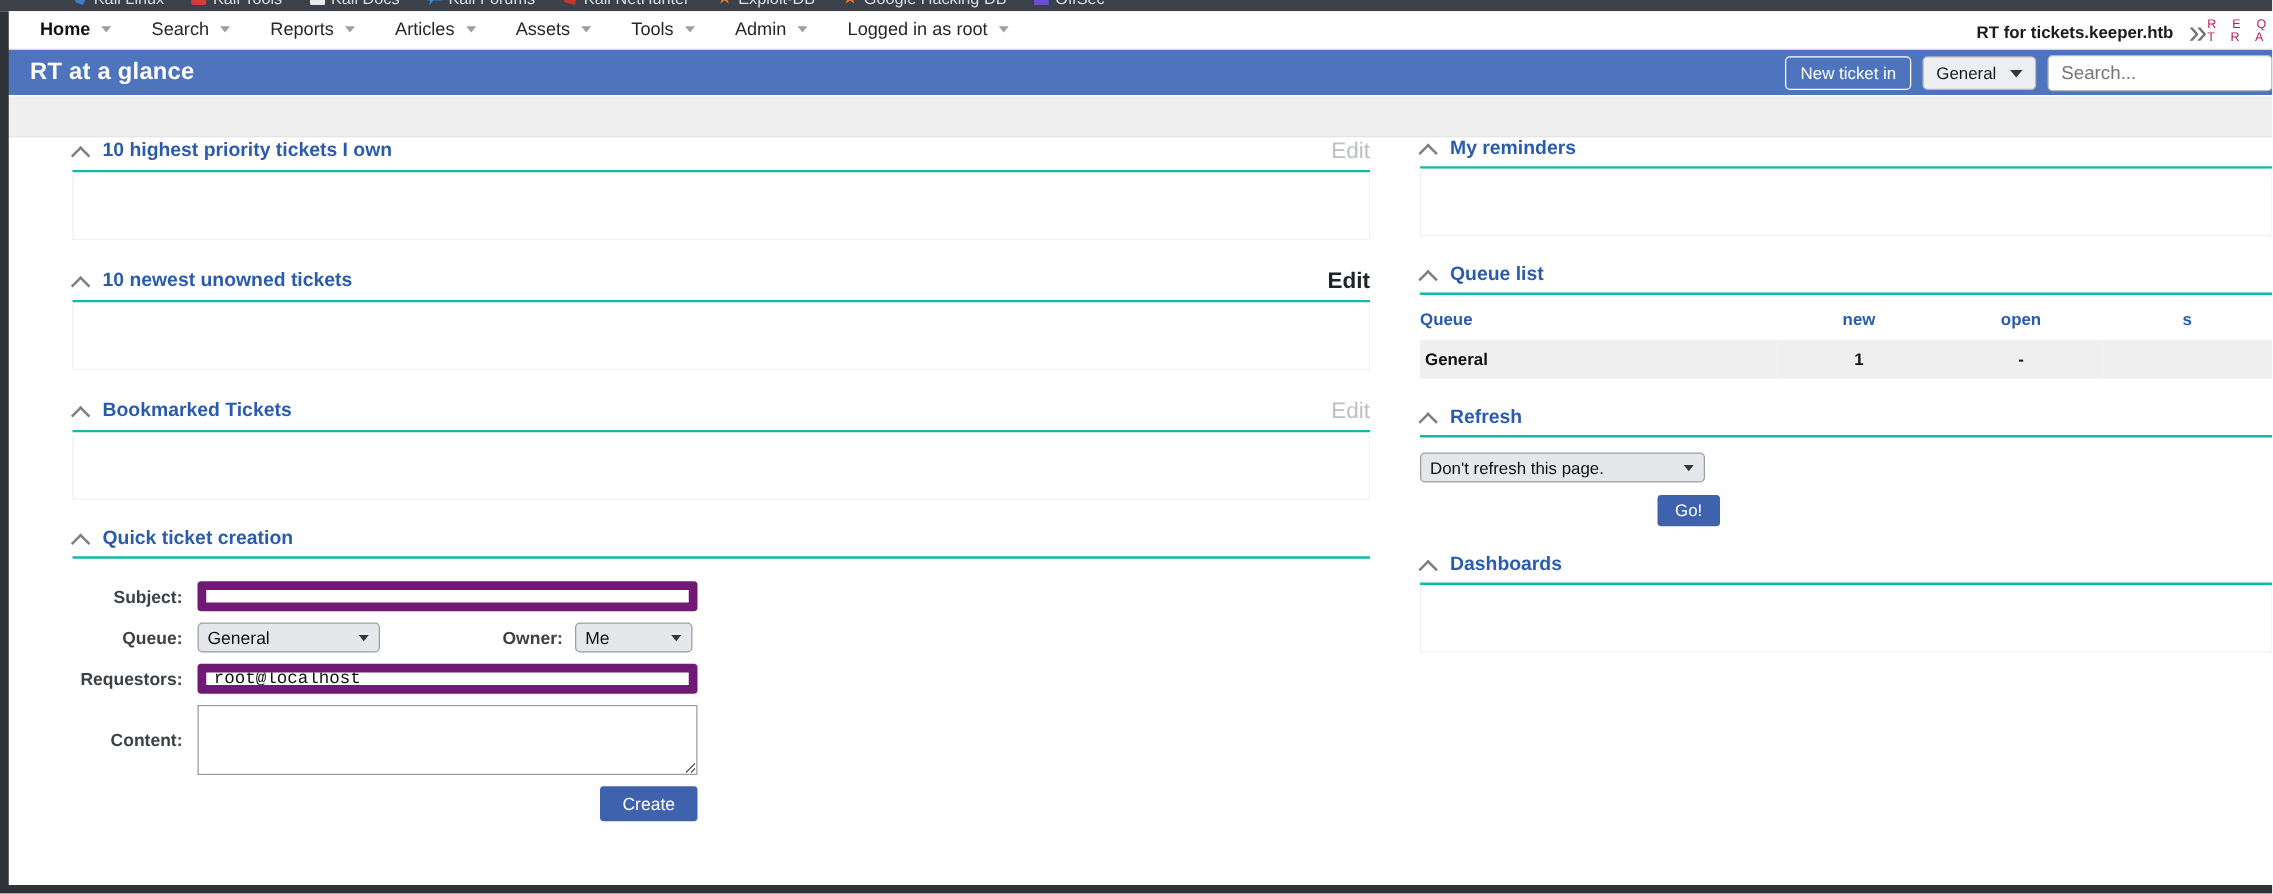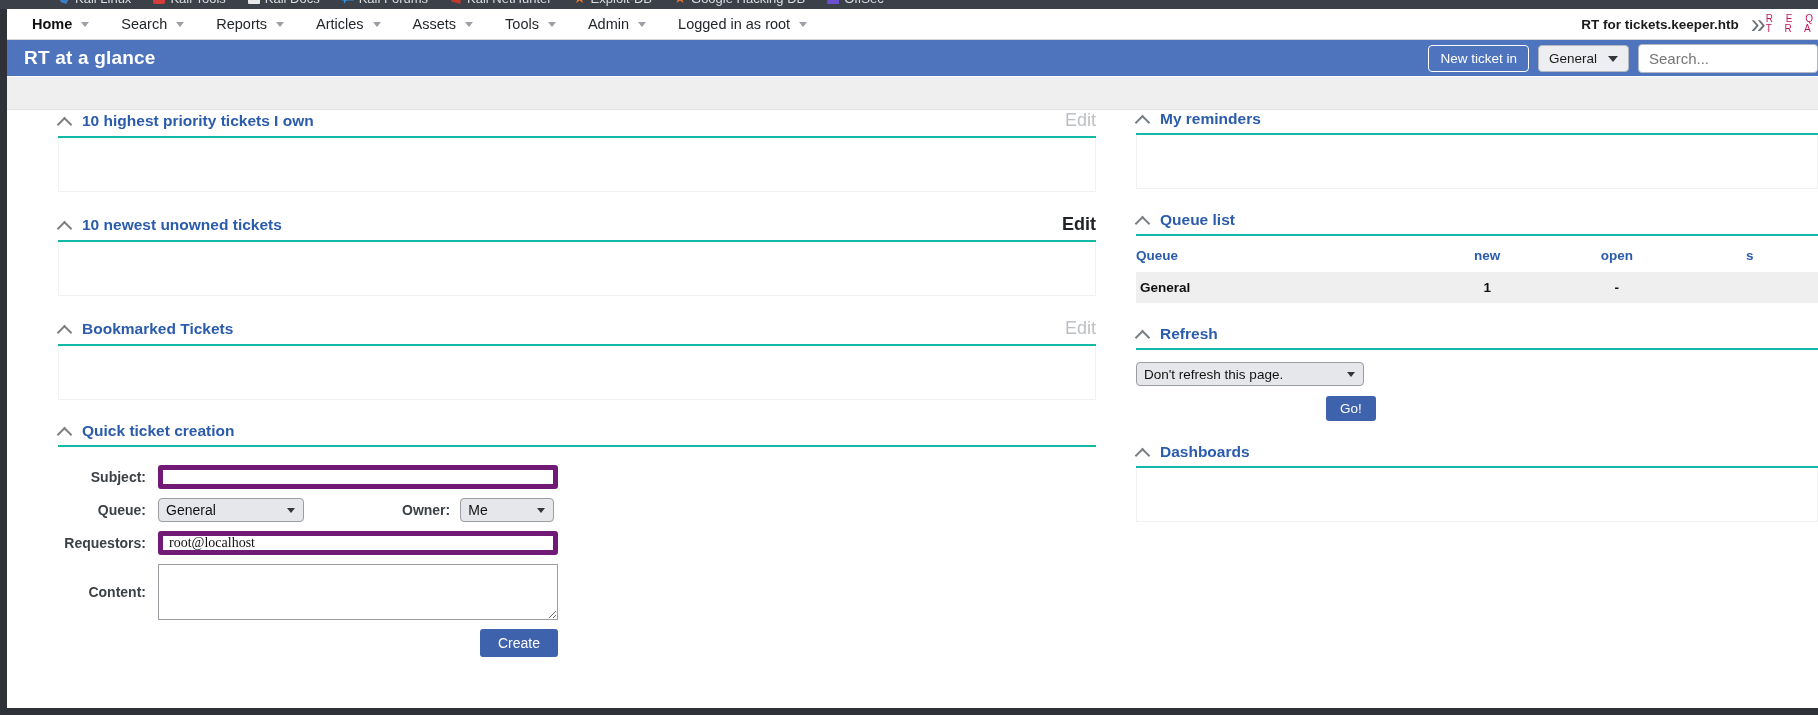--- a/index.html
+++ b/index.html
@@ -30,21 +30,21 @@
   .bm-ico.docs   { background: #e8e8e8; border-top: 4px solid #d43b3b; border-radius: 1px; }
   .bm-ico.forums { background: #2f8fe0; clip-path: polygon(0 0, 100% 0, 100% 70%, 40% 70%, 18% 100%, 18% 70%, 0 70%); }
   .bm-ico.nethunter { background: #c0392b; clip-path: polygon(0 20%, 100% 0, 85% 100%, 10% 80%); }
   .bm-ico.star   { background: #e8762c; clip-path: polygon(50% 0,61% 35%,98% 35%,68% 57%,79% 91%,50% 70%,21% 91%,32% 57%,2% 35%,39% 35%); }
   .bm-ico.offsec { background: #6a4fd0; clip-path: polygon(0 30%, 20% 0, 40% 55%, 60% 10%, 80% 60%, 100% 25%, 100% 100%, 0 100%); }
 
   
   .rt-menubar {
     position: absolute; top: 9px; left: 0; width: 1818px; height: 31px;
     background: #ffffff; border-bottom: 1px solid #d7d7d7;
-    display: flex; align-items: center;
+    display: flex; align-items: flex-end;
   }
   .menu-left { display: flex; align-items: center; padding-left: 16px; }
   .menu-item {
     display: flex; align-items: center; gap: 9px;
     padding: 0 16px; height: 31px;
     font-size: 14.5px; color: #23272b; white-space: nowrap; cursor: pointer;
   }
   .menu-item.active { font-weight: bold; color: #111; }
   .caret-dn {
     width: 0; height: 0; border-left: 4px solid transparent; border-right: 4px solid transparent;
@@ -134,23 +134,23 @@
   .qtable td.qname { padding-left: 4px; }
 
   
   .qform { padding-top: 18px; }
   .frow { display: flex; align-items: center; margin-bottom: 9px; }
   .flabel {
     width: 88px; text-align: right; margin-right: 12px;
     font-size: 14px; font-weight: bold; color: #3c4146;
   }
   .finput {
-    border: 5px solid #701a75; border-radius: 3px; background: #fff;
+    border: 7px solid #701a75; border-radius: 3px; background: #fff;
     height: 24px; width: 400px; font-size: 14px; padding: 2px 6px;
-    color: #111; font-family: Liberation Serif, serif;
+    color: #111; font-family: Liberation Mono, monospace;
   }
   .fselect {
     -webkit-appearance: none; appearance: none;
     background: #e6e7ea; border: 1px solid #9a9da1; border-radius: 4px;
     height: 24px; font-size: 14px; padding: 2px 28px 2px 7px;
     color: #111; font-family: inherit; cursor: pointer;
   }
   .fselect.queue { width: 146px; }
   .fselect.owner { width: 94px; }
   .selwrap.small::after { border-top-width: 5px; border-left-width: 4px; border-right-width: 4px; right: 9px; }

